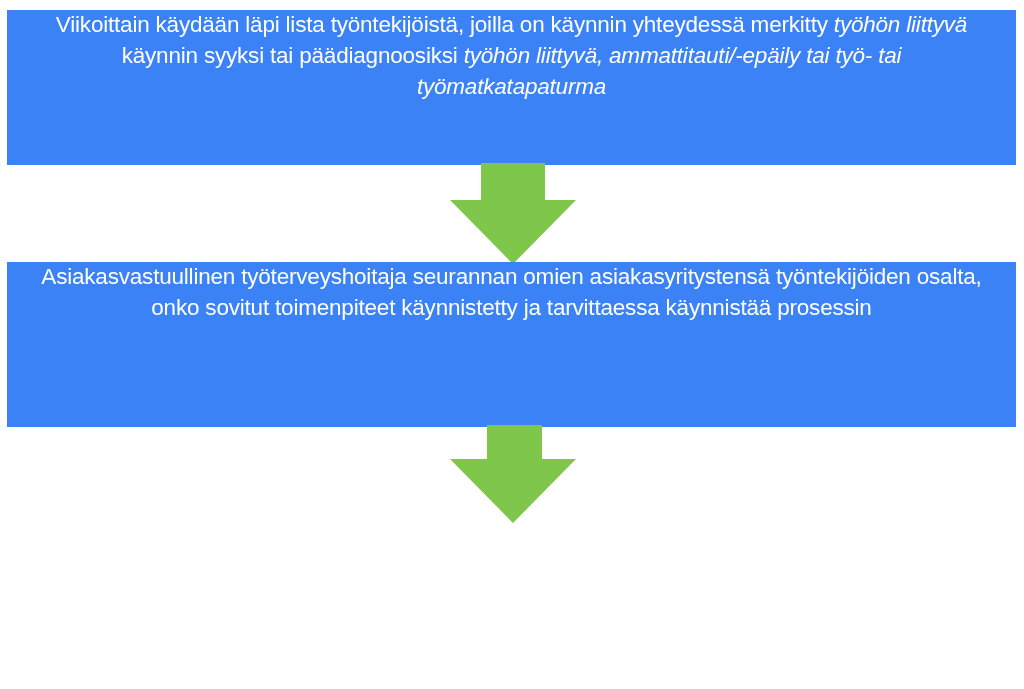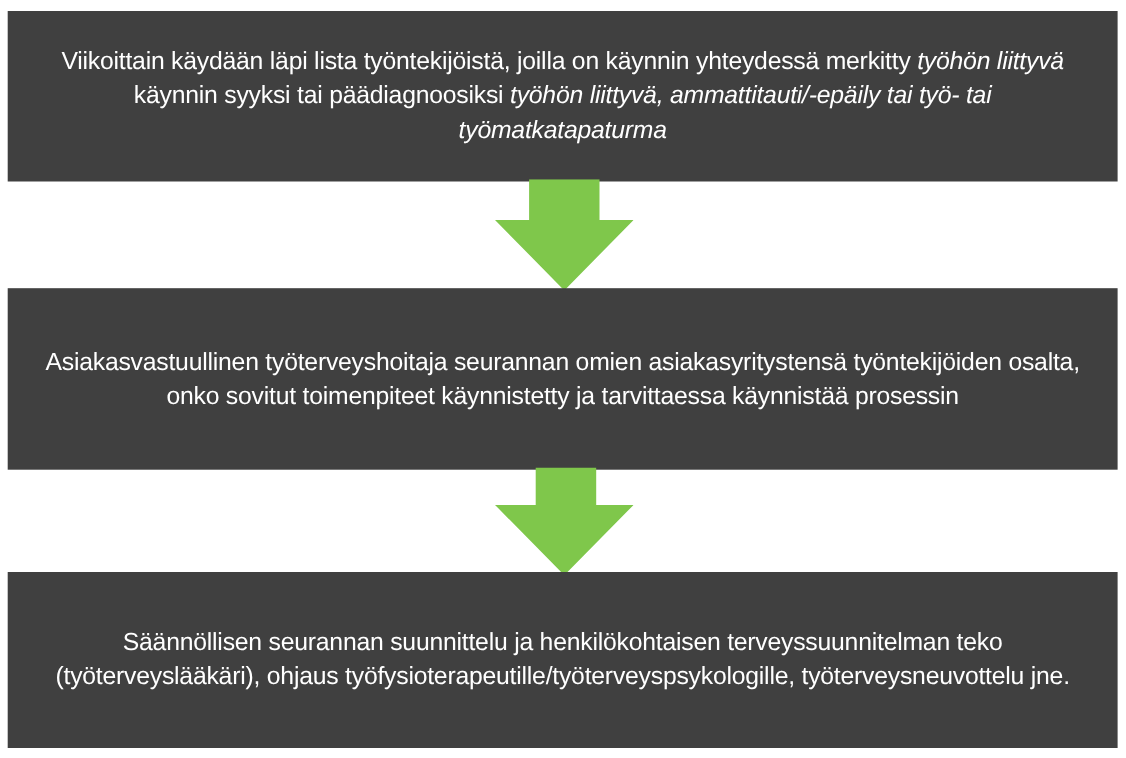--- a/index.html
+++ b/index.html
@@ -13,23 +13,23 @@
   #canvas {
     position: relative;
     width: 1024px;
     height: 689px;
     background: #ffffff;
     overflow: hidden;
   }
   .flow-box {
     position: absolute;
     box-sizing: border-box;
-    background: #404040;
+    background: #3b82f6;
     display: flex;
-    align-items: center;
+    align-items: flex-start;
     justify-content: center;
     text-align: center;
   }
   .flow-box .box-text {
     color: #ffffff;
     font-family: "Liberation Sans", sans-serif;
     font-weight: 400;
     font-size: 22.5px;
     line-height: 1.37;
     letter-spacing: -0.2px;
@@ -101,17 +101,14 @@
   <div class="flow-box" id="box-2">
     <div class="box-text"><span>Asiakasvastuullinen työterveyshoitaja seurannan omien asiakasyritystensä työntekijöiden osalta, onko sovitut toimenpiteet käynnistetty ja tarvittaessa käynnistää prosessin</span></div>
   </div>
 
   <div class="arrow" id="arrow-2">
     <svg viewBox="0 0 126 98" preserveAspectRatio="none" aria-hidden="true">
       <polygon points="37,0 92,0 92,34 126,34 63,98 0,34 37,34" fill="#7FC74B"></polygon>
     </svg>
   </div>
 
-  <div class="flow-box" id="box-3">
-    <div class="box-text"><span>Säännöllisen seurannan suunnittelu ja henkilökohtaisen terveyssuunnitelman teko (työterveyslääkäri), ohjaus työfysioterapeutille/työterveyspsykologille, työterveysneuvottelu jne.</span></div>
-  </div>
 
 </div>
 
 </body></html>

